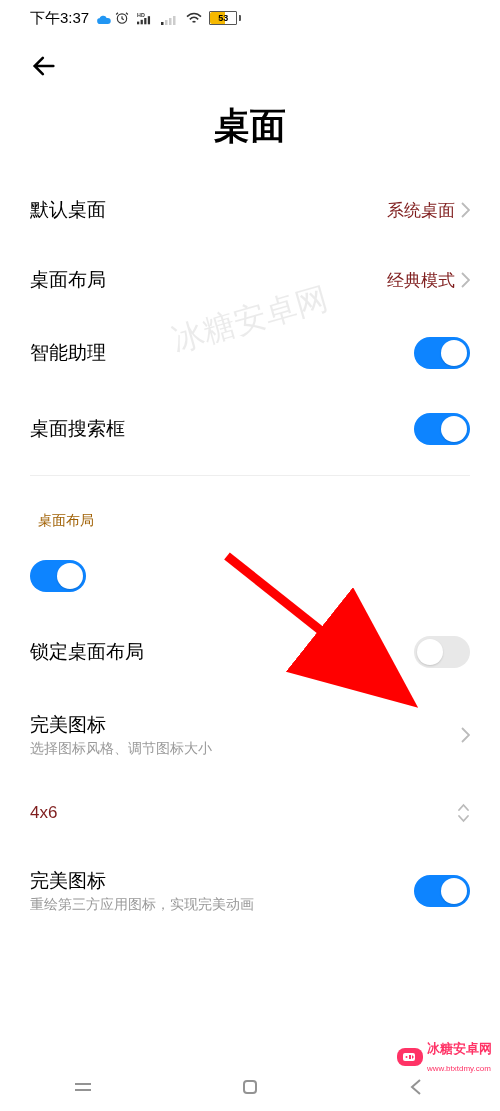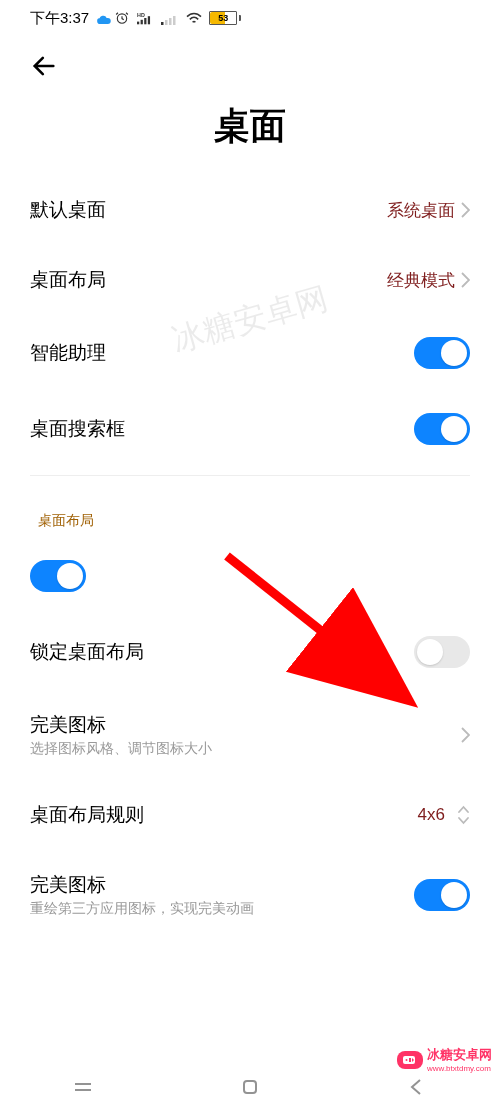--- a/index.html
+++ b/index.html
@@ -248,23 +248,20 @@
   <div class="row-left">
     <div class="label">完美图标</div>
     <div class="sublabel">选择图标风格、调节图标大小</div>
   </div>
   <svg class="chevron" viewBox="0 0 9 16" fill="none" stroke="#bbb" stroke-width="1.8">
       <path d="M1 1l7 7-7 7"></path>
     </svg>
 </div>
 
 <div class="row">
-  <div class="row-left">
-      <div class="label">桌面布局规则</div>
-    </div>
   <span class="value">4x6</span>
   <svg class="updown" viewBox="0 0 13 22" fill="none" stroke="#bbb" stroke-width="1.8" stroke-linecap="round">
       <path d="M2 8l4.5-5L11 8M2 14l4.5 5L11 14"></path>
     </svg>
 </div>
 
 <div class="row">
   <div class="row-left">
     <div class="label">完美图标</div>
     <div class="sublabel">重绘第三方应用图标，实现完美动画</div>
@@ -288,21 +285,21 @@
 <div class="watermark2">
   <div class="wm-bubble">
     <svg width="14" height="10" viewBox="0 0 14 10">
         <rect x="0" y="1" width="12" height="8" rx="2" fill="#fff"></rect>
         <circle cx="3.5" cy="5" r="1" fill="#ff3366"></circle>
         <path d="M6 3h2v4h-2z M9 3l2 2-2 2" fill="#ff3366"></path>
       </svg>
   </div>
   <div>
     <div class="wm-text">冰糖安卓网</div>
-    <div style="font-size:8px;color:#ff3366;">www.btxtdmy.com</div>
+    <div style="font-size:8px;color:#ff3366;margin-top:6px;">www.btxtdmy.com</div>
   </div>
 </div>
 
 <div class="navbar">
   <svg class="nav-icon" viewBox="0 0 24 24" fill="none" stroke="#666" stroke-width="2">
       <line x1="4" y1="9" x2="20" y2="9"></line>
       <line x1="4" y1="15" x2="20" y2="15"></line>
     </svg>
   <svg class="nav-icon" viewBox="0 0 24 24" fill="none" stroke="#666" stroke-width="2">
       <rect x="6" y="6" width="12" height="12" rx="3"></rect>

